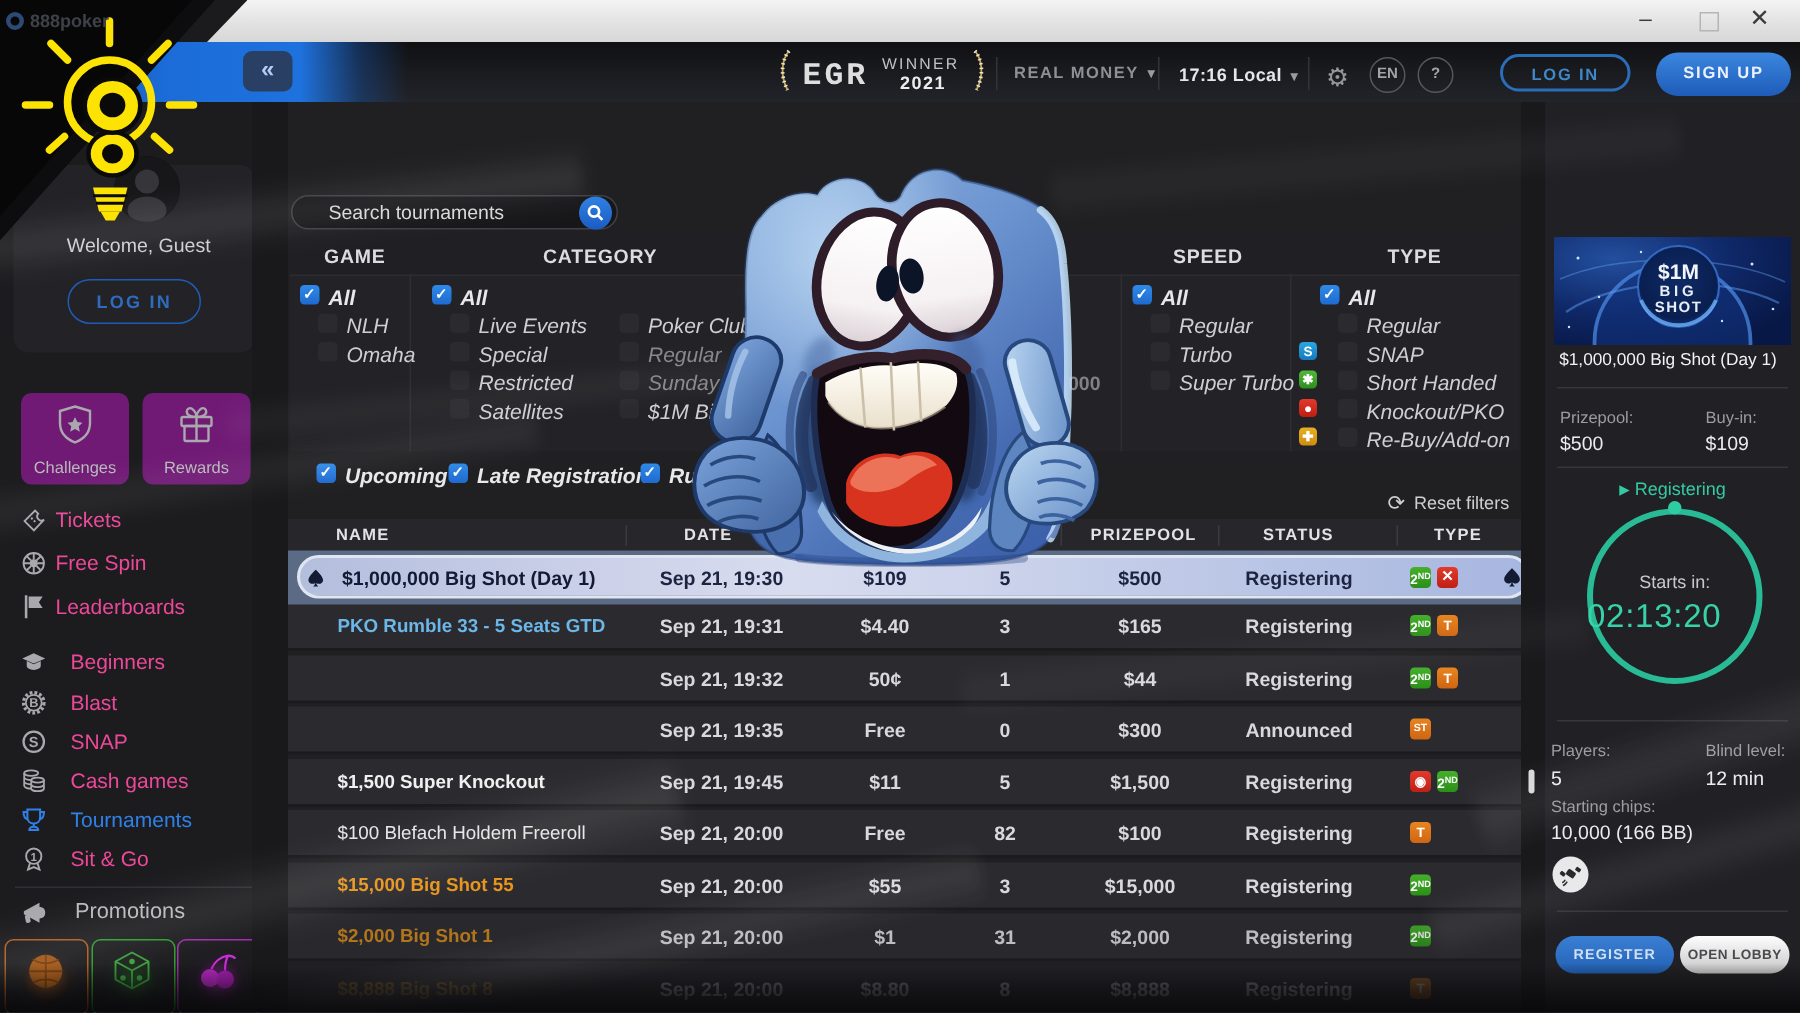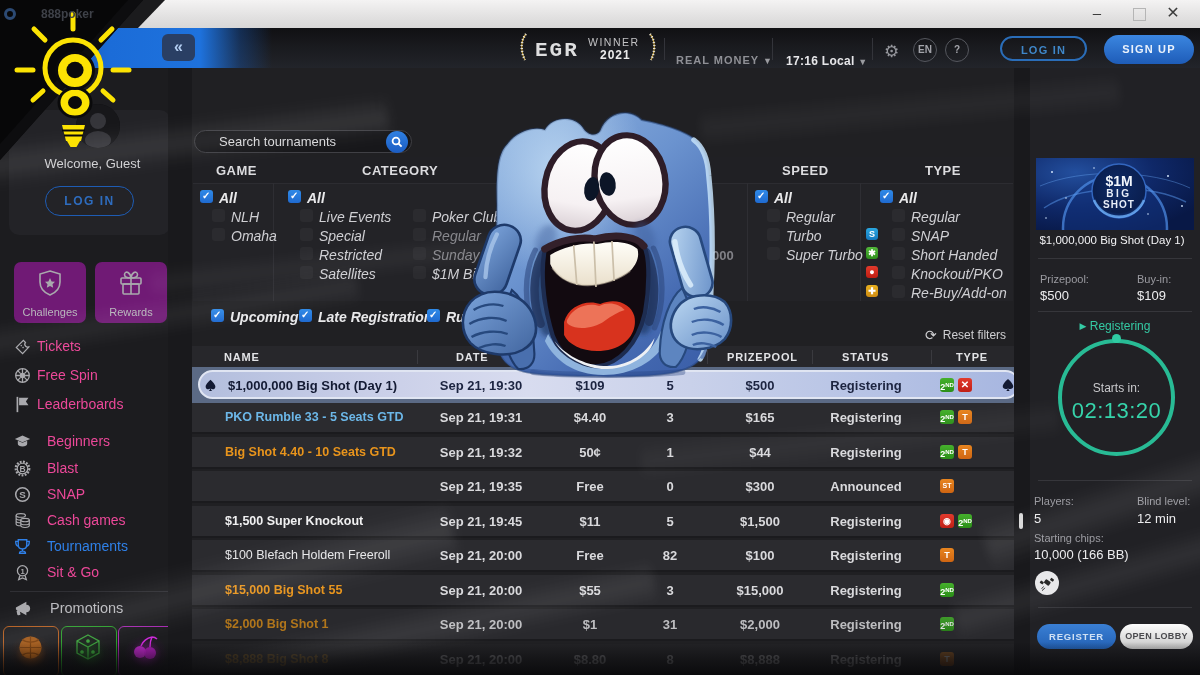--- a/index.html
+++ b/index.html
@@ -9,21 +9,21 @@
 
 #titlebar{left:0;top:0;width:1200px;height:28px;background:linear-gradient(180deg,#f4f3f3,#e2e1e1 60%,#d8d7d7);}
 #titledark{left:0;top:0;width:165px;height:28px;background:#1b1b1d;clip-path:polygon(0 0,165px 0,138px 28px,0 28px);}
 
 .wc{position:absolute;top:0;height:28px;width:30px;color:#3c3c3c;font-size:15px;text-align:center;line-height:26px;}
 
 #nav{left:0;top:28px;width:1200px;height:40px;background:linear-gradient(180deg,#101013,#191a1e 45%,#22242a);}
 #navblue{left:0;top:28px;width:300px;height:40px;background:linear-gradient(90deg,rgba(25,100,200,.5) 0px,#1b6cd8 110px,#1e72dd 200px,rgba(23,80,160,.45) 240px,rgba(20,60,120,0) 272px);}
 #collapse{left:162px;top:34px;width:33px;height:27px;background:#2a3f64;border-radius:6px;color:#b3cef2;font-size:16px;font-weight:bold;text-align:center;line-height:25px;}
 .navsep{position:absolute;top:38px;width:1px;height:22px;background:#33343a;}
-.navtxt{position:absolute;color:#8f9096;font-size:11px;font-weight:bold;letter-spacing:1px;margin-top:11px;}
+.navtxt{position:absolute;color:#8f9096;font-size:11px;font-weight:bold;letter-spacing:1px;}
 .chev{color:#9a9ba0;font-size:9px;}
 .navcircle{position:absolute;top:38px;width:22px;height:22px;border:1px solid #55575e;border-radius:50%;
  color:#a3a4aa;font-size:10px;font-weight:bold;text-align:center;line-height:22px;}
 #loginbtn{left:1000px;top:36px;width:87px;height:25px;border:2px solid #2a6db8;border-radius:14px;
  color:#3f87c9;font-size:11px;font-weight:bold;letter-spacing:1.2px;text-align:center;line-height:24px;box-sizing:border-box;}
 #signupbtn{left:1104px;top:35px;width:90px;height:29px;background:linear-gradient(180deg,#3b86e0,#1e5cb8);border-radius:15px;
  color:#eaf2fc;font-size:11px;font-weight:bold;letter-spacing:1.2px;text-align:center;line-height:29px;}
 
 #sidebar{left:0;top:68px;width:185px;height:607px;background:#1c1c1f;}
 #usercard{left:9px;top:110px;width:161px;height:125px;background:#232327;border-radius:10px;}
@@ -323,21 +323,20 @@
  <div class="tname" style="color:#6cb7e8;">PKO Rumble 33 - 5 Seats GTD</div>
  <div class="tcell" style="left:289px;">Sep 21, 19:31</div>
     <div class="tcell" style="left:398px;">$4.40</div>
  <div class="tcell" style="left:478px;">3</div>
     <div class="tcell" style="left:568px;">$165</div>
  <div class="tcell" style="left:674px;">Registering</div>
  <div class="rico g2" style="left:748px;">2<span style="font-size:6px;vertical-align:3px;">ND</span></div>
     <div class="rico oT" style="left:766px;">T</div>
 </div>
 <div class="trow" style="top:436.5px;">
- <div class="tname" style="color:#e8941c;">Big Shot 4.40 - 10 Seats GTD</div>
  <div class="tcell" style="left:289px;">Sep 21, 19:32</div>
     <div class="tcell" style="left:398px;">50¢</div>
  <div class="tcell" style="left:478px;">1</div>
     <div class="tcell" style="left:568px;">$44</div>
  <div class="tcell" style="left:674px;">Registering</div>
  <div class="rico g2" style="left:748px;">2<span style="font-size:6px;vertical-align:3px;">ND</span></div>
     <div class="rico oT" style="left:766px;">T</div>
 </div>
 <div class="trow" style="top:471px;">
  <div class="tcell" style="left:289px;">Sep 21, 19:35</div>
@@ -452,21 +451,21 @@
 <div class="rhr" style="top:258px;"></div>
 <div class="rlabel" style="left:1040px;top:273px;">Prizepool:</div>
 <div class="rvalue" style="left:1040px;top:288px;">$500</div>
 <div class="rlabel" style="left:1137px;top:273px;">Buy-in:</div>
 <div class="rvalue" style="left:1137px;top:288px;">$109</div>
 <div class="rhr" style="top:311px;"></div>
 <div class="ab" style="left:1030px;top:319px;width:170px;text-align:center;color:#34caa4;font-size:12px;"><span style="font-size:9px;vertical-align:1px;">▶</span> Registering</div>
 <div class="ab" id="ring"></div>
 <div class="ab" style="left:1112px;top:334px;width:9px;height:9px;border-radius:50%;background:#2fcba2;"></div>
 <div class="ab" style="left:1058px;top:381px;width:117px;text-align:center;color:#c9c9cc;font-size:12px;">Starts in:</div>
-<div class="ab" style="left:1058px;top:398px;width:117px;text-align:center;color:#36d3aa;font-size:22px;letter-spacing:.5px;">02:13:20</div>
+<div class="ab" style="left:1058px;top:398px;width:117px;text-align:left;color:#36d3aa;font-size:22px;letter-spacing:.5px;">02:13:20</div>
 <div class="rhr" style="top:480px;"></div>
 <div class="rlabel" style="left:1034px;top:495px;">Players:</div>
 <div class="rvalue" style="left:1034px;top:511px;">5</div>
 <div class="rlabel" style="left:1137px;top:495px;">Blind level:</div>
 <div class="rvalue" style="left:1137px;top:511px;">12 min</div>
 <div class="rlabel" style="left:1034px;top:532px;">Starting chips:</div>
 <div class="rvalue" style="left:1034px;top:547px;">10,000 (166 BB)</div>
 <div class="ab" style="left:1035px;top:571px;width:24px;height:24px;border-radius:50%;background:#e8e8ea;"></div>
 <svg class="ab" style="left:1039px;top:575px;" width="16" height="16" viewBox="0 0 16 16">
     <g fill="#222">
@@ -511,21 +510,21 @@
   <ellipse cx="75" cy="102.5" rx="16" ry="14.5" fill="#fce303" stroke="#0a0a0b" stroke-width="3"></ellipse>
   <ellipse cx="75" cy="70.5" rx="18.5" ry="18" fill="#fce303" stroke="#0a0a0b" stroke-width="3"></ellipse>
   <ellipse cx="75" cy="70" rx="8.6" ry="8.2" fill="#0a0a0b"></ellipse>
   <ellipse cx="75" cy="102.5" rx="7" ry="6.5" fill="#0a0a0b"></ellipse>
  </g>
  <path d="M62 125 H85 L81 141 H66 Z" fill="#fce303"></path>
  <path d="M62 130.5 H85 M64 135.5 H83" stroke="#0a0a0b" stroke-width="2"></path>
  <path d="M67 141 H80 L76.5 147 H70.5 Z" fill="#fce303"></path>
 </svg>
 <div class="ab" style="left:4px;top:8px;width:12px;height:12px;border:3px solid #2c4a74;border-radius:50%;box-sizing:border-box;"></div>
-<div class="ab" style="left:20px;top:7px;color:#3e4148;font-size:12px;font-weight:bold;margin-left:21px;">888poker</div>
+<div class="ab" style="left:20px;top:7px;color:#3e4148;font-size:12px;font-weight:bold;">888poker</div>
 <svg class="ab" style="left:445px;top:95px;" width="315" height="295" viewBox="445 95 315 295">
 <defs>
  <linearGradient id="bodyG" x1="500" y1="130" x2="715" y2="360" gradientUnits="userSpaceOnUse">
   <stop offset="0" stop-color="#8fb3e0"></stop>
         <stop offset=".4" stop-color="#6b93cf"></stop>
   <stop offset=".75" stop-color="#476cb3"></stop>
         <stop offset="1" stop-color="#3a5ea8"></stop>
  </linearGradient>
  <linearGradient id="eyeG" x1="0" y1="0" x2="0" y2="1">
   <stop offset="0" stop-color="#ffffff"></stop>

